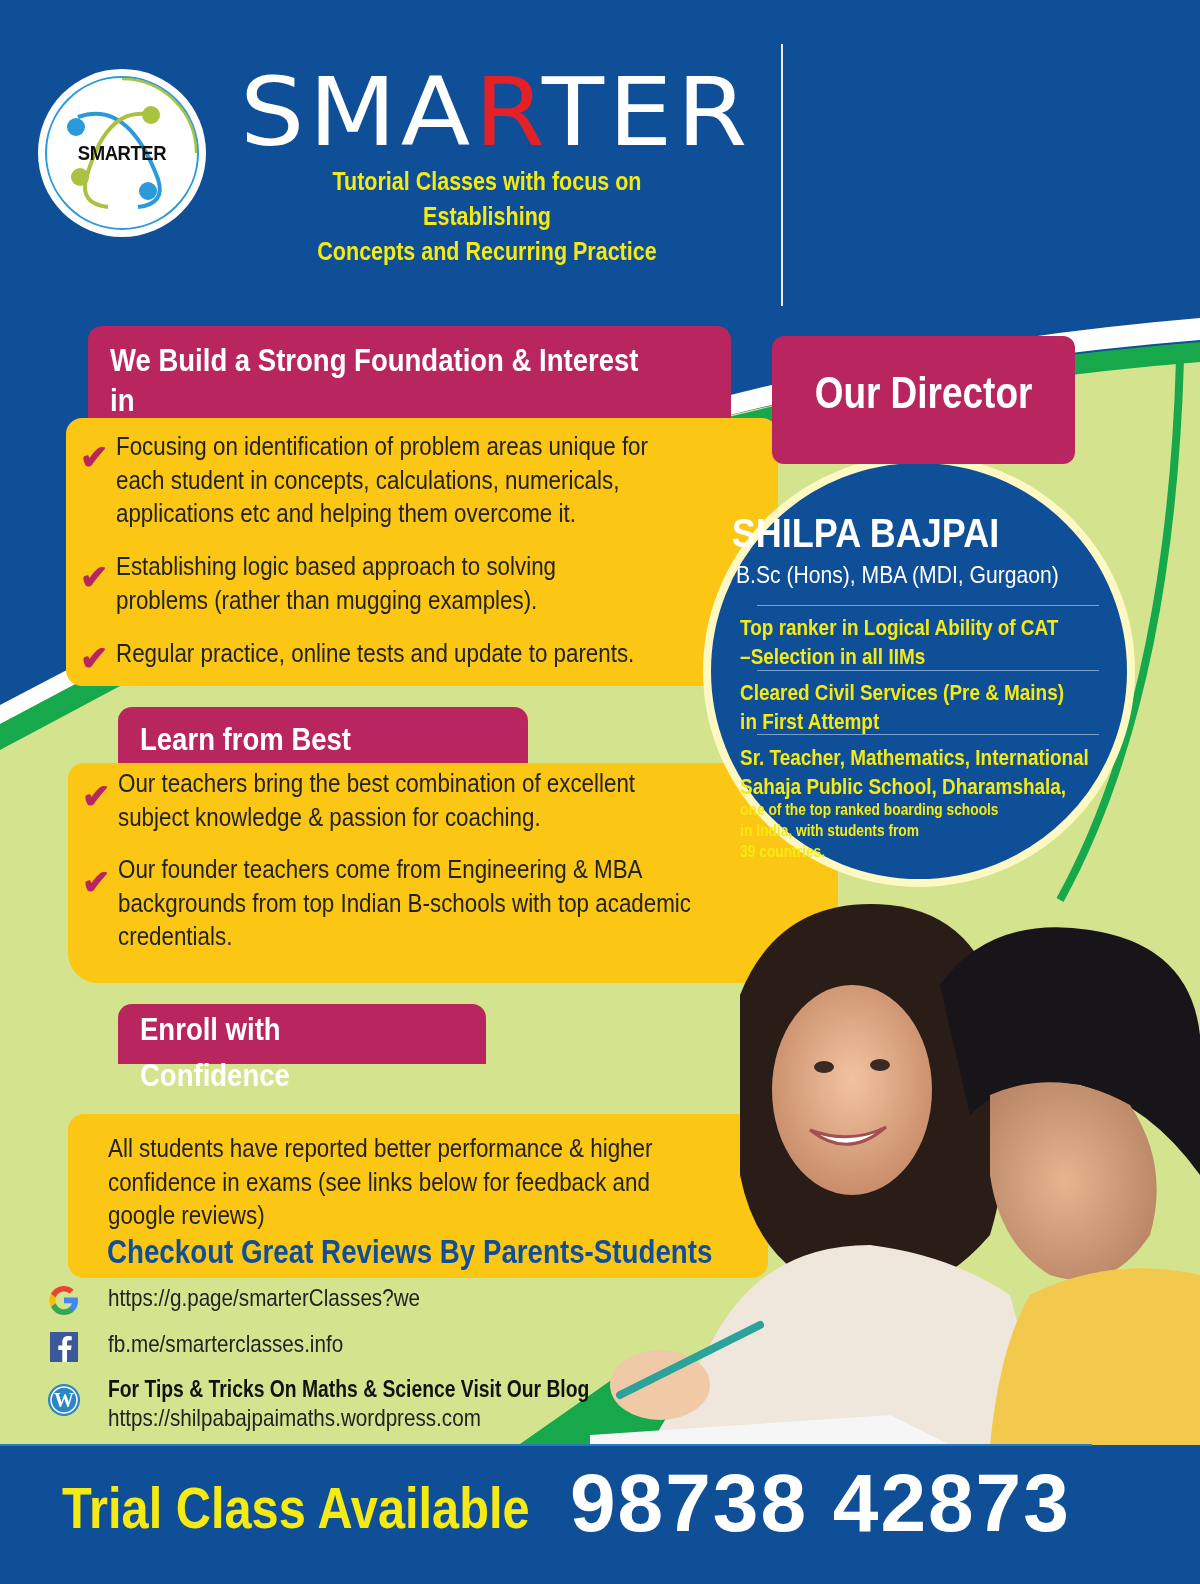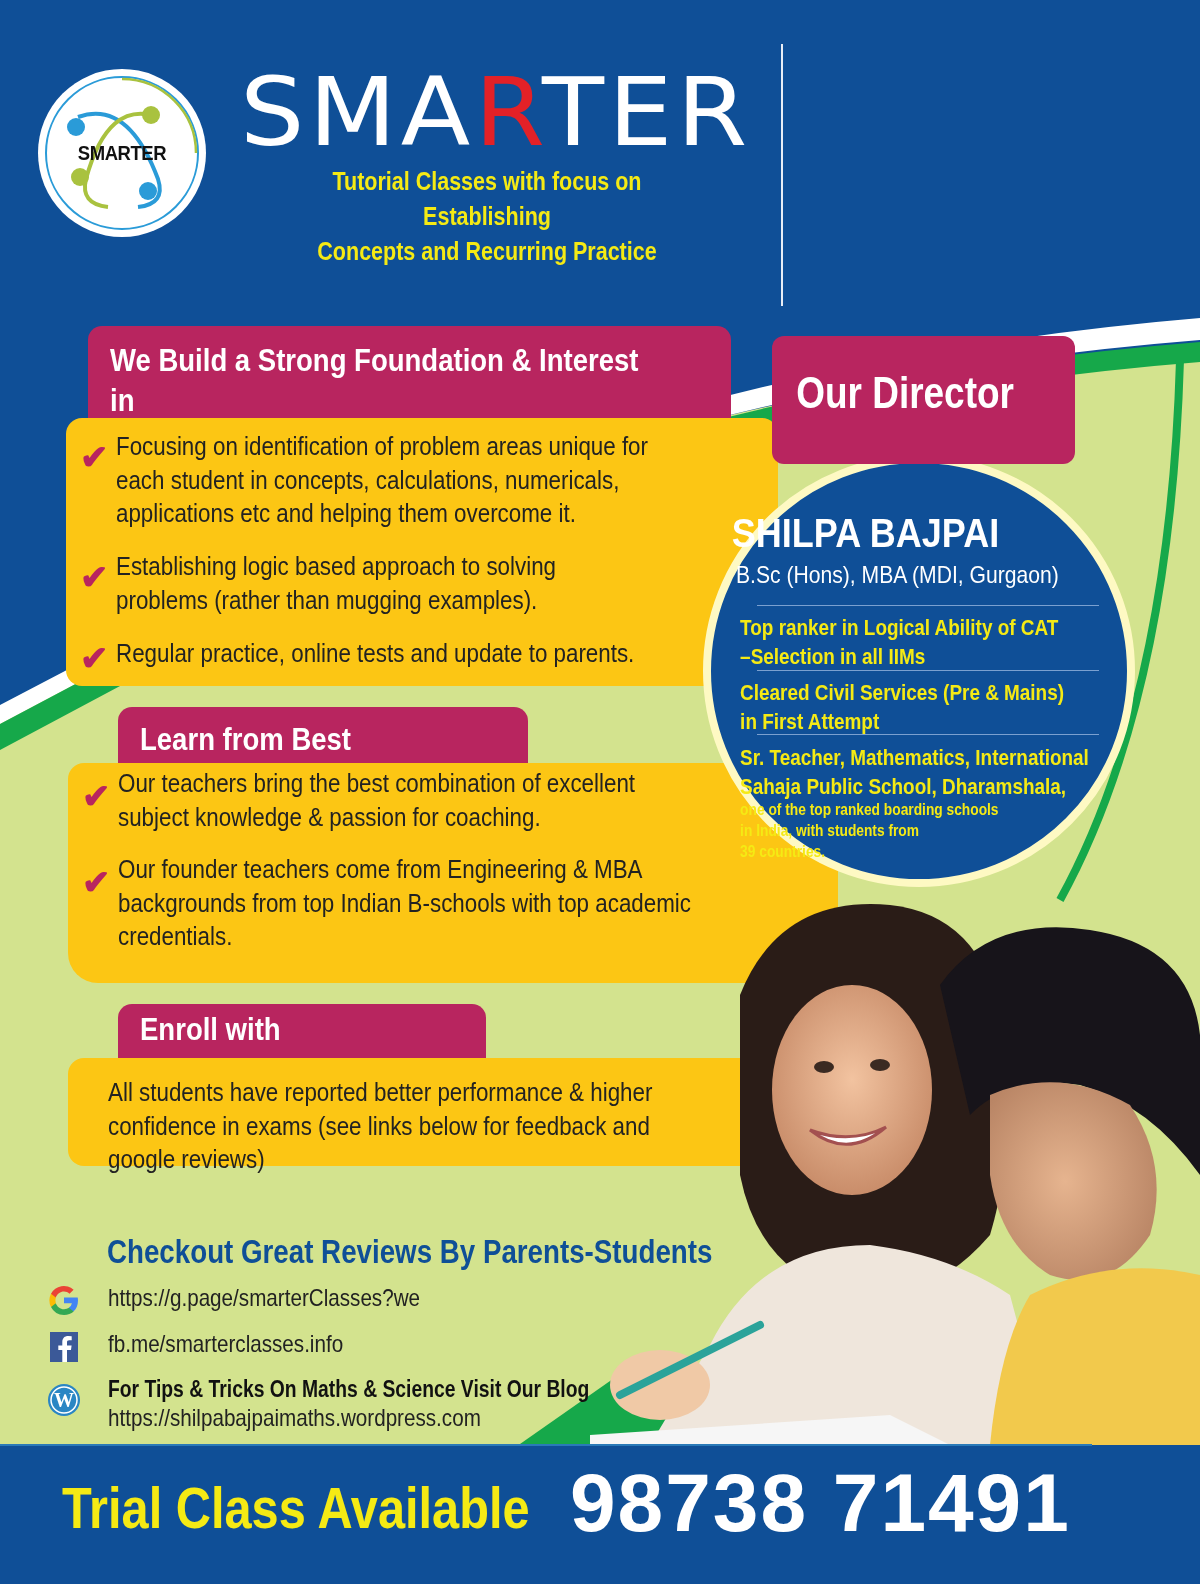--- a/index.html
+++ b/index.html
@@ -29,30 +29,30 @@
   .mag { position: absolute; background: #b8255f; color: #fff; font-weight: bold; border-radius: 14px 14px 0 0; }
   .mag span { display: block; transform: scaleX(0.86); transform-origin: left top; }
   .h-found { left: 88px; top: 310px; width: 643px; height: 115px; padding: 14px 0 0 22px; font-size: 32px; line-height: 40px; margin-top: 16px; }
   .h-teach { left: 118px; top: 707px; width: 410px; height: 62px; padding: 2px 0 0 22px; font-size: 32px; line-height: 40px; }
   .h-enroll { left: 118px; top: 1004px; width: 368px; height: 60px; padding: 2px 0 0 22px; font-size: 32px; line-height: 46px; }
 
   
   .card { position: absolute; background: #fcc614; border-radius: 16px; }
   .c-found { left: 66px; top: 418px; width: 712px; height: 268px; }
   .c-teach { left: 68px; top: 763px; width: 770px; height: 220px; border-radius: 16px 16px 16px 30px; }
-  .c-enroll { left: 68px; top: 1058px; width: 700px; height: 108px; }
+  .c-enroll { left: 68px; top: 1114px; width: 700px; height: 164px; }
 
   .bullet { position: absolute; left: 0; width: 100%; }
   .tick { position: absolute; left: 14px; color: #b8255f; font-size: 34px; font-weight: bold; line-height: 1; }
   .btext { position: absolute; left: 50px; color: #222; font-size: 26px; line-height: 33.5px; white-space: nowrap; transform: scaleX(0.86); transform-origin: left top; }
 
   .enroll-text { position: absolute; left: 40px; top: 18px; color: #222; font-size: 26px; line-height: 33.5px; white-space: nowrap; transform: scaleX(0.86); transform-origin: left top; }
 
   
-  .h-dir { position: absolute; left: 772px; top: 336px; width: 303px; height: 128px; background: #b8255f; border-radius: 12px; color: #fff; font-weight: bold; font-size: 44px; padding-top: 32px; }
+  .h-dir { position: absolute; left: 772px; top: 336px; width: 303px; height: 128px; background: #b8255f; border-radius: 12px; color: #fff; font-weight: bold; font-size: 44px; text-align: center; padding-top: 32px; }
   .h-dir span { display: block; transform: scaleX(0.84); }
   .dir-circle { position: absolute; left: 703px; top: 455px; width: 432px; height: 432px; border-radius: 50%; background: #0f4f97; border: 8px solid #fef9c3; }
   .dir-name { position: absolute; top: 48px; left: 0; width: 100%; color: #fff; font-weight: bold; font-size: 40px; transform: scaleX(0.9); }
   .dir-qual { position: absolute; top: 98px; left: 0; width: 100%; color: #fff; font-size: 24px; transform: scaleX(0.88); }
   .dir-sep { position: absolute; left: 46px; width: 342px; height: 1px; background: #7aa0d0; }
   .dir-ach { position: absolute; left: 0; width: 100%; color: #f5ea14; font-weight: bold; font-size: 22px; line-height: 29px; transform: scaleX(0.86); }
   .dir-small { position: absolute; left: 0; width: 100%; color: #f5ea14; font-weight: bold; font-size: 16px; line-height: 21px; transform: scaleX(0.86); }
 
   
   .reviews-title { position: absolute; left: 107px; top: 1233px; color: #0f4f97; font-weight: bold; font-size: 33px; white-space: nowrap; transform: scaleX(0.84); transform-origin: left top; }
@@ -257,16 +257,16 @@
       <circle cx="18" cy="18" r="16" fill="#2a86c4"></circle>
       <circle cx="18" cy="18" r="13" fill="none" stroke="#fff" stroke-width="1.5"></circle>
       <text x="18" y="25" text-anchor="middle" font-family="Liberation Serif, serif" font-size="20" font-weight="bold" fill="#fff">W</text>
     </svg>
     <div class="blog-title" style="top:2px">For Tips &amp; Tricks On Maths &amp; Science Visit Our Blog</div>
     <div class="link-text" style="top:30px">https://shilpabajpaimaths.wordpress.com</div>
   </div>
 
   <div class="footer">
     <div class="trial">Trial Class Available</div>
-    <div class="phone">98738 71491</div>
+    <div class="phone">98738 42873</div>
   </div>
 
 </div>
 
 </body></html>

